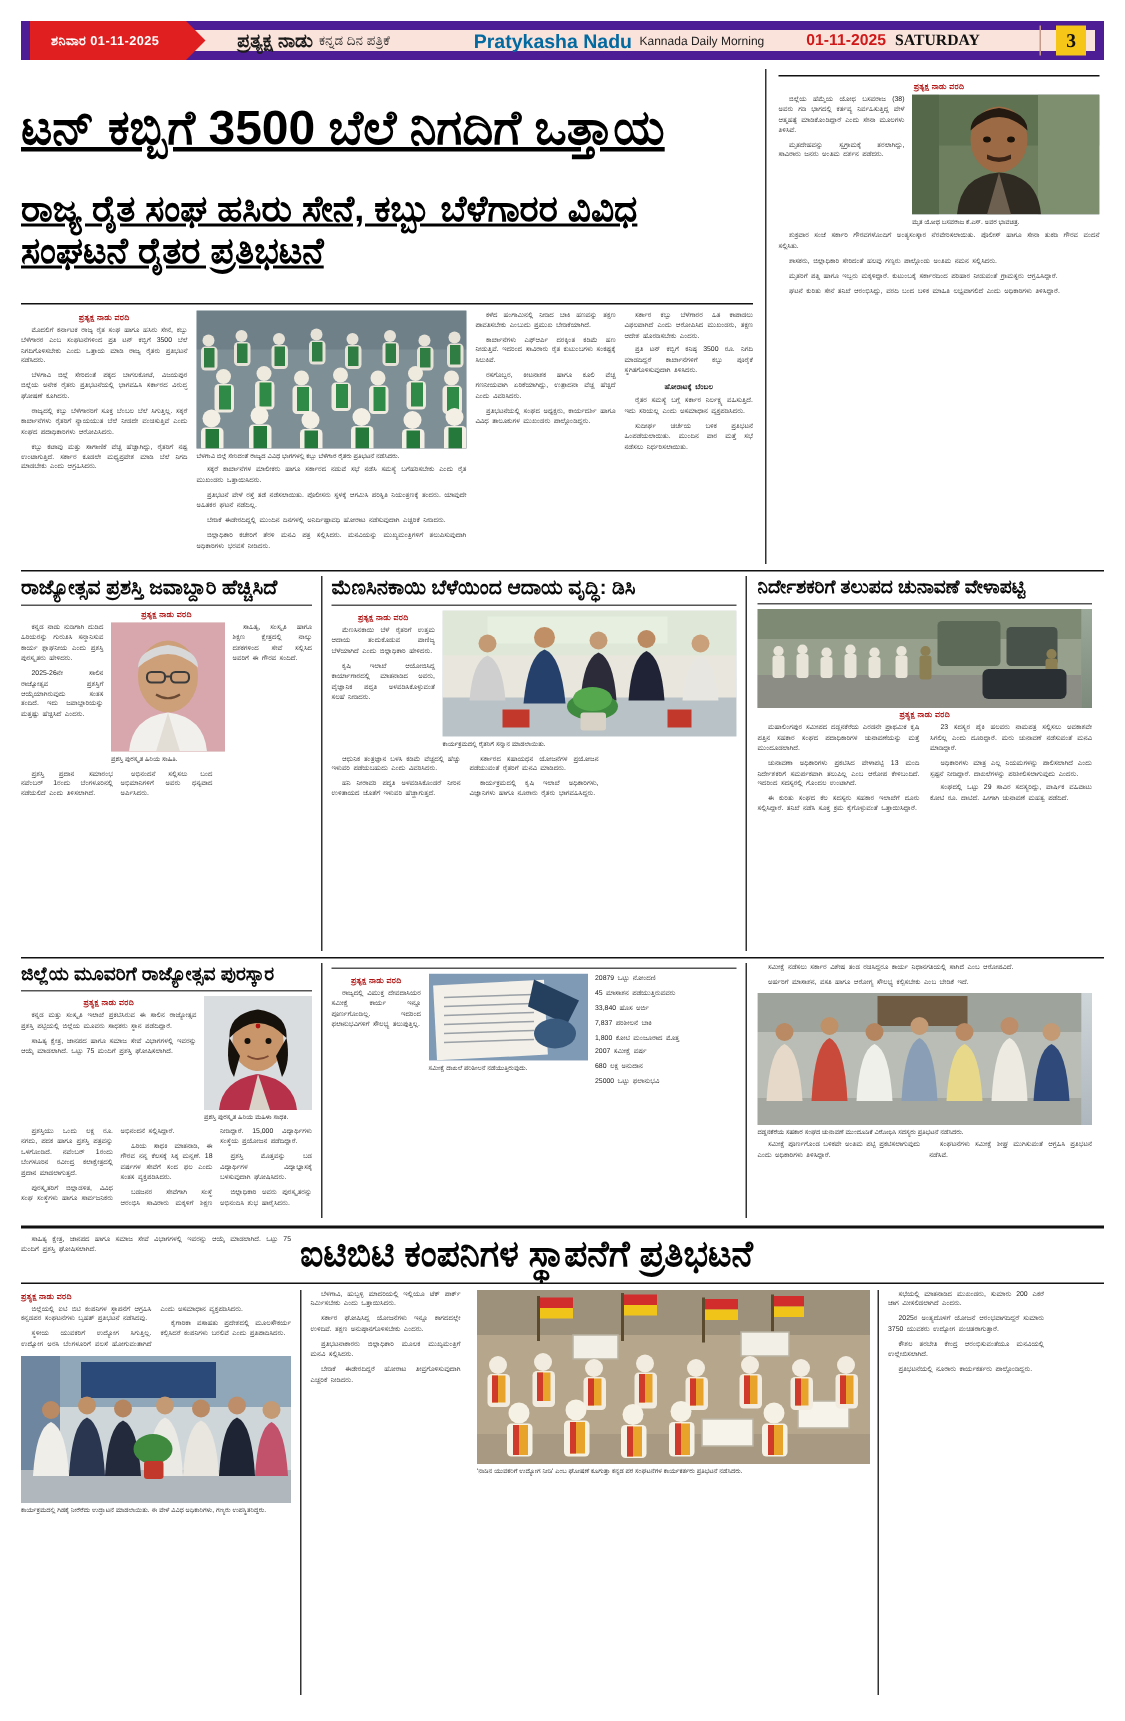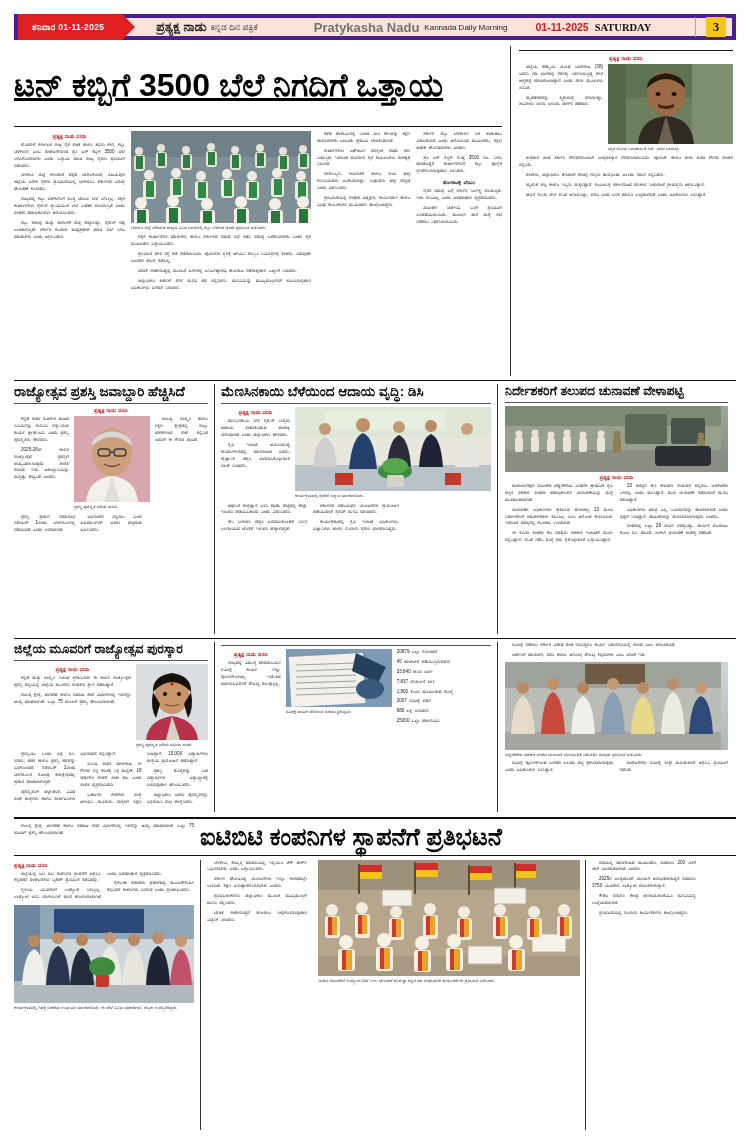--- a/index.html
+++ b/index.html
@@ -8,36 +8,36 @@
     width:750px; height:1147px;
     background:#ffffff;
     font-family:"Liberation Sans", sans-serif;
     overflow:hidden;
   }
   .page { position:relative; width:750px; height:1147px; background:#fff; padding:0; }
 
   
   .masthead {
     position:relative; margin:14px 14px 0 14px; height:26px;
-    background:#fae3da; border:4px solid #4c1d95;
+    background:#fae3da; border:6px solid #4c1d95;
     display:flex; align-items:center;
   }
   .mh-dateflag {
     position:relative; height:26px; background:#e02020; color:#fff;
     display:flex; align-items:center; padding:0 18px 0 14px;
     font-size:8.5px; font-weight:bold; letter-spacing:.3px; white-space:nowrap;
   }
   .mh-dateflag:after {
     content:""; position:absolute; right:-13px; top:0;
     border-top:13px solid transparent; border-bottom:13px solid transparent;
     border-left:13px solid #e02020;
   }
   .mh-kn-title { margin-left:34px; font-size:12.5px; font-weight:bold; color:#1a1a1a; white-space:nowrap; }
   .mh-kn-sub { font-size:9px; color:#2a2a2a; margin-left:4px; white-space:nowrap; }
-  .mh-en-title { margin-left:56px; font-size:13px; font-weight:bold; color:#737373; white-space:nowrap; }
+  .mh-en-title { margin-left:56px; font-size:13px; font-weight:bold; color:#0369a1; white-space:nowrap; }
   .mh-en-sub { font-size:8px; color:#222; margin-left:5px; white-space:nowrap; }
   .mh-date-en { margin-left:28px; font-size:10.5px; font-weight:bold; color:#d01818; white-space:nowrap;text-align:right;}
   .mh-day { margin-left:6px; font-size:10.5px; font-weight:bold; color:#111; font-family:"Liberation Serif", serif; white-space:nowrap;}
   .mh-divider { margin-left:auto; width:1px; height:20px; background:#c59a8a; }
   .mh-pageno {
     width:20px; height:20px; margin:0 6px 0 10px; background:#f5c518;
     color:#111; font-family:"Liberation Serif", serif; font-weight:bold;
     font-size:13px; display:flex; align-items:center; justify-content:center;
   }
 
@@ -95,20 +95,21 @@
     <span class="mh-date-en">01-11-2025</span>
     <span class="mh-day">SATURDAY</span>
     <span class="mh-divider"></span>
     <span class="mh-pageno">3</span>
   </div>
 
   <div style="display:flex; margin:6px 14px 0 14px;">
 
     <div style="width:496px; padding-right:8px;">
       <h1 class="kn">ಟನ್ ಕಬ್ಬಿಗೆ 3500 ಬೆಲೆ ನಿಗದಿಗೆ ಒತ್ತಾಯ</h1>
+      <h2 class="kn">ರಾಜ್ಯ ರೈತ ಸಂಘ ಹಸಿರು ಸೇನೆ, ಕಬ್ಬು ಬೆಳೆಗಾರರ ವಿವಿಧ ಸಂಘಟನೆ ರೈತರ ಪ್ರತಿಭಟನೆ</h2>
       <div class="rule" style="margin:4px 0 4px 0;"></div>
 
       <div style="display:flex; gap:6px;">
 
         <div style="width:114px;">
           <div class="byline">ಪ್ರತ್ಯಕ್ಷ ನಾಡು ವರದಿ</div>
           <div class="txt">
             <p class="ind">ಮೊದಲಿಗೆ ಕರ್ನಾಟಕ ರಾಜ್ಯ ರೈತ ಸಂಘ ಹಾಗೂ ಹಸಿರು ಸೇನೆ, ಕಬ್ಬು ಬೆಳೆಗಾರರ ಎಂಬ ಸಂಘಟನೆಗಳಿಂದ ಪ್ರತಿ ಟನ್ ಕಬ್ಬಿಗೆ 3500 ಬೆಲೆ ನಿಗದಿಗೊಳಿಸಬೇಕು ಎಂದು ಒತ್ತಾಯ ಮಾಡಿ ರಾಜ್ಯ ರೈತರು ಪ್ರತಿಭಟನೆ ನಡೆಸಿದರು.</p>
             <p class="ind">ಬೆಳಗಾವಿ ಜಿಲ್ಲೆ ಸೇರಿದಂತೆ ಪಕ್ಕದ ಬಾಗಲಕೋಟೆ, ವಿಜಯಪುರ ಜಿಲ್ಲೆಯ ಅನೇಕ ರೈತರು ಪ್ರತಿಭಟನೆಯಲ್ಲಿ ಭಾಗವಹಿಸಿ ಸರ್ಕಾರದ ವಿರುದ್ಧ ಘೋಷಣೆ ಕೂಗಿದರು.</p>
             <p class="ind">ರಾಜ್ಯದಲ್ಲಿ ಕಬ್ಬು ಬೆಳೆಗಾರರಿಗೆ ಸೂಕ್ತ ಬೆಂಬಲ ಬೆಲೆ ಸಿಗುತ್ತಿಲ್ಲ. ಸಕ್ಕರೆ ಕಾರ್ಖಾನೆಗಳು ರೈತರಿಗೆ ನ್ಯಾಯಯುತ ಬೆಲೆ ನೀಡದೇ ವಂಚಿಸುತ್ತಿವೆ ಎಂದು ಸಂಘದ ಪದಾಧಿಕಾರಿಗಳು ಆರೋಪಿಸಿದರು.</p>

